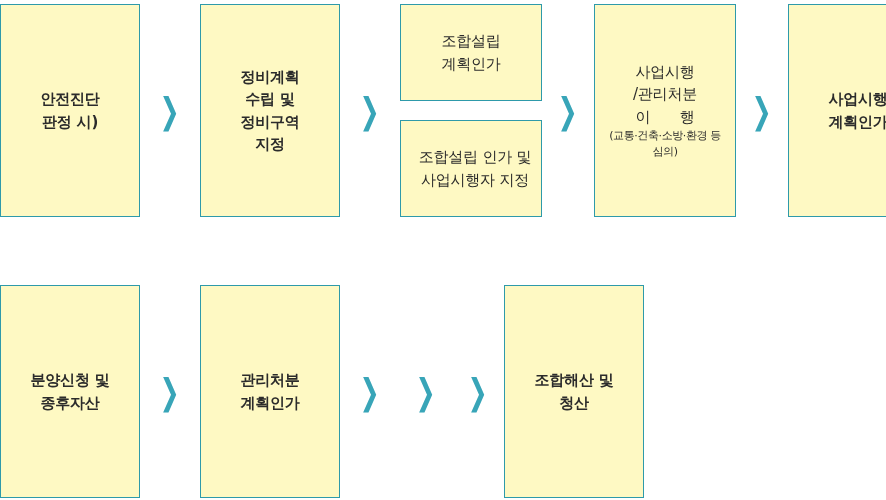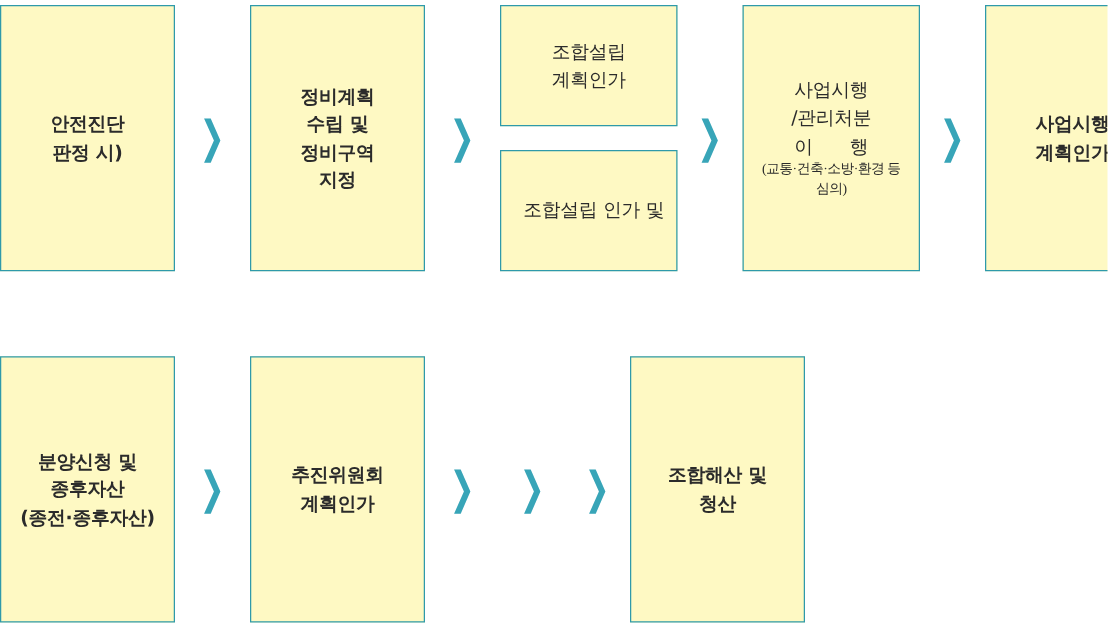--- a/index.html
+++ b/index.html
@@ -79,21 +79,20 @@
   }
 
   
   .line { display: block; white-space: pre; }
   .line-small {
     display: block;
     white-space: pre;
     font-size: 11px;
     line-height: 1.45;
     letter-spacing: -0.4px;
-    font-family: Liberation Serif, serif;
   }
 </style>
 </head>
 <body>
 
 <div id="flow-diagram">
 
   <div class="flow-row row-top">
 
     <div class="step-box col">
@@ -116,20 +115,21 @@
       <span class="chevron">❯</span>
     </div>
 
     <div class="step-split col-wide">
       <div class="step-box split-top">
         <span class="line">조합설립</span>
         <span class="line">계획인가</span>
       </div>
       <div class="step-box split-bottom">
         <span class="line">조합설립 인가 및</span>
+        <span class="line">사업시행자 지정</span>
       </div>
     </div>
 
     <div class="gutter-sm">
       <span class="chevron">❯</span>
     </div>
 
     <div class="step-box col-wide">
       <span class="line">사업시행</span>
       <span class="line">/관리처분</span>
@@ -147,29 +147,28 @@
       <span class="line">계획인가</span>
     </div>
 
   </div>
 
   <div class="flow-row row-bottom">
 
     <div class="step-box col">
       <span class="line">분양신청 및</span>
       <span class="line">종후자산</span>
-      <span class="line">(종전·종후자산)</span>
     </div>
 
     <div class="gutter">
       <span class="chevron">❯</span>
     </div>
 
     <div class="step-box col">
-      <span class="line">추진위원회</span>
+      <span class="line">관리처분</span>
       <span class="line">계획인가</span>
     </div>
 
     <div class="gutter">
       <span class="chevron">❯</span>
     </div>
 
 
     <div class="gutter-sm">
       <span class="chevron">❯</span>

